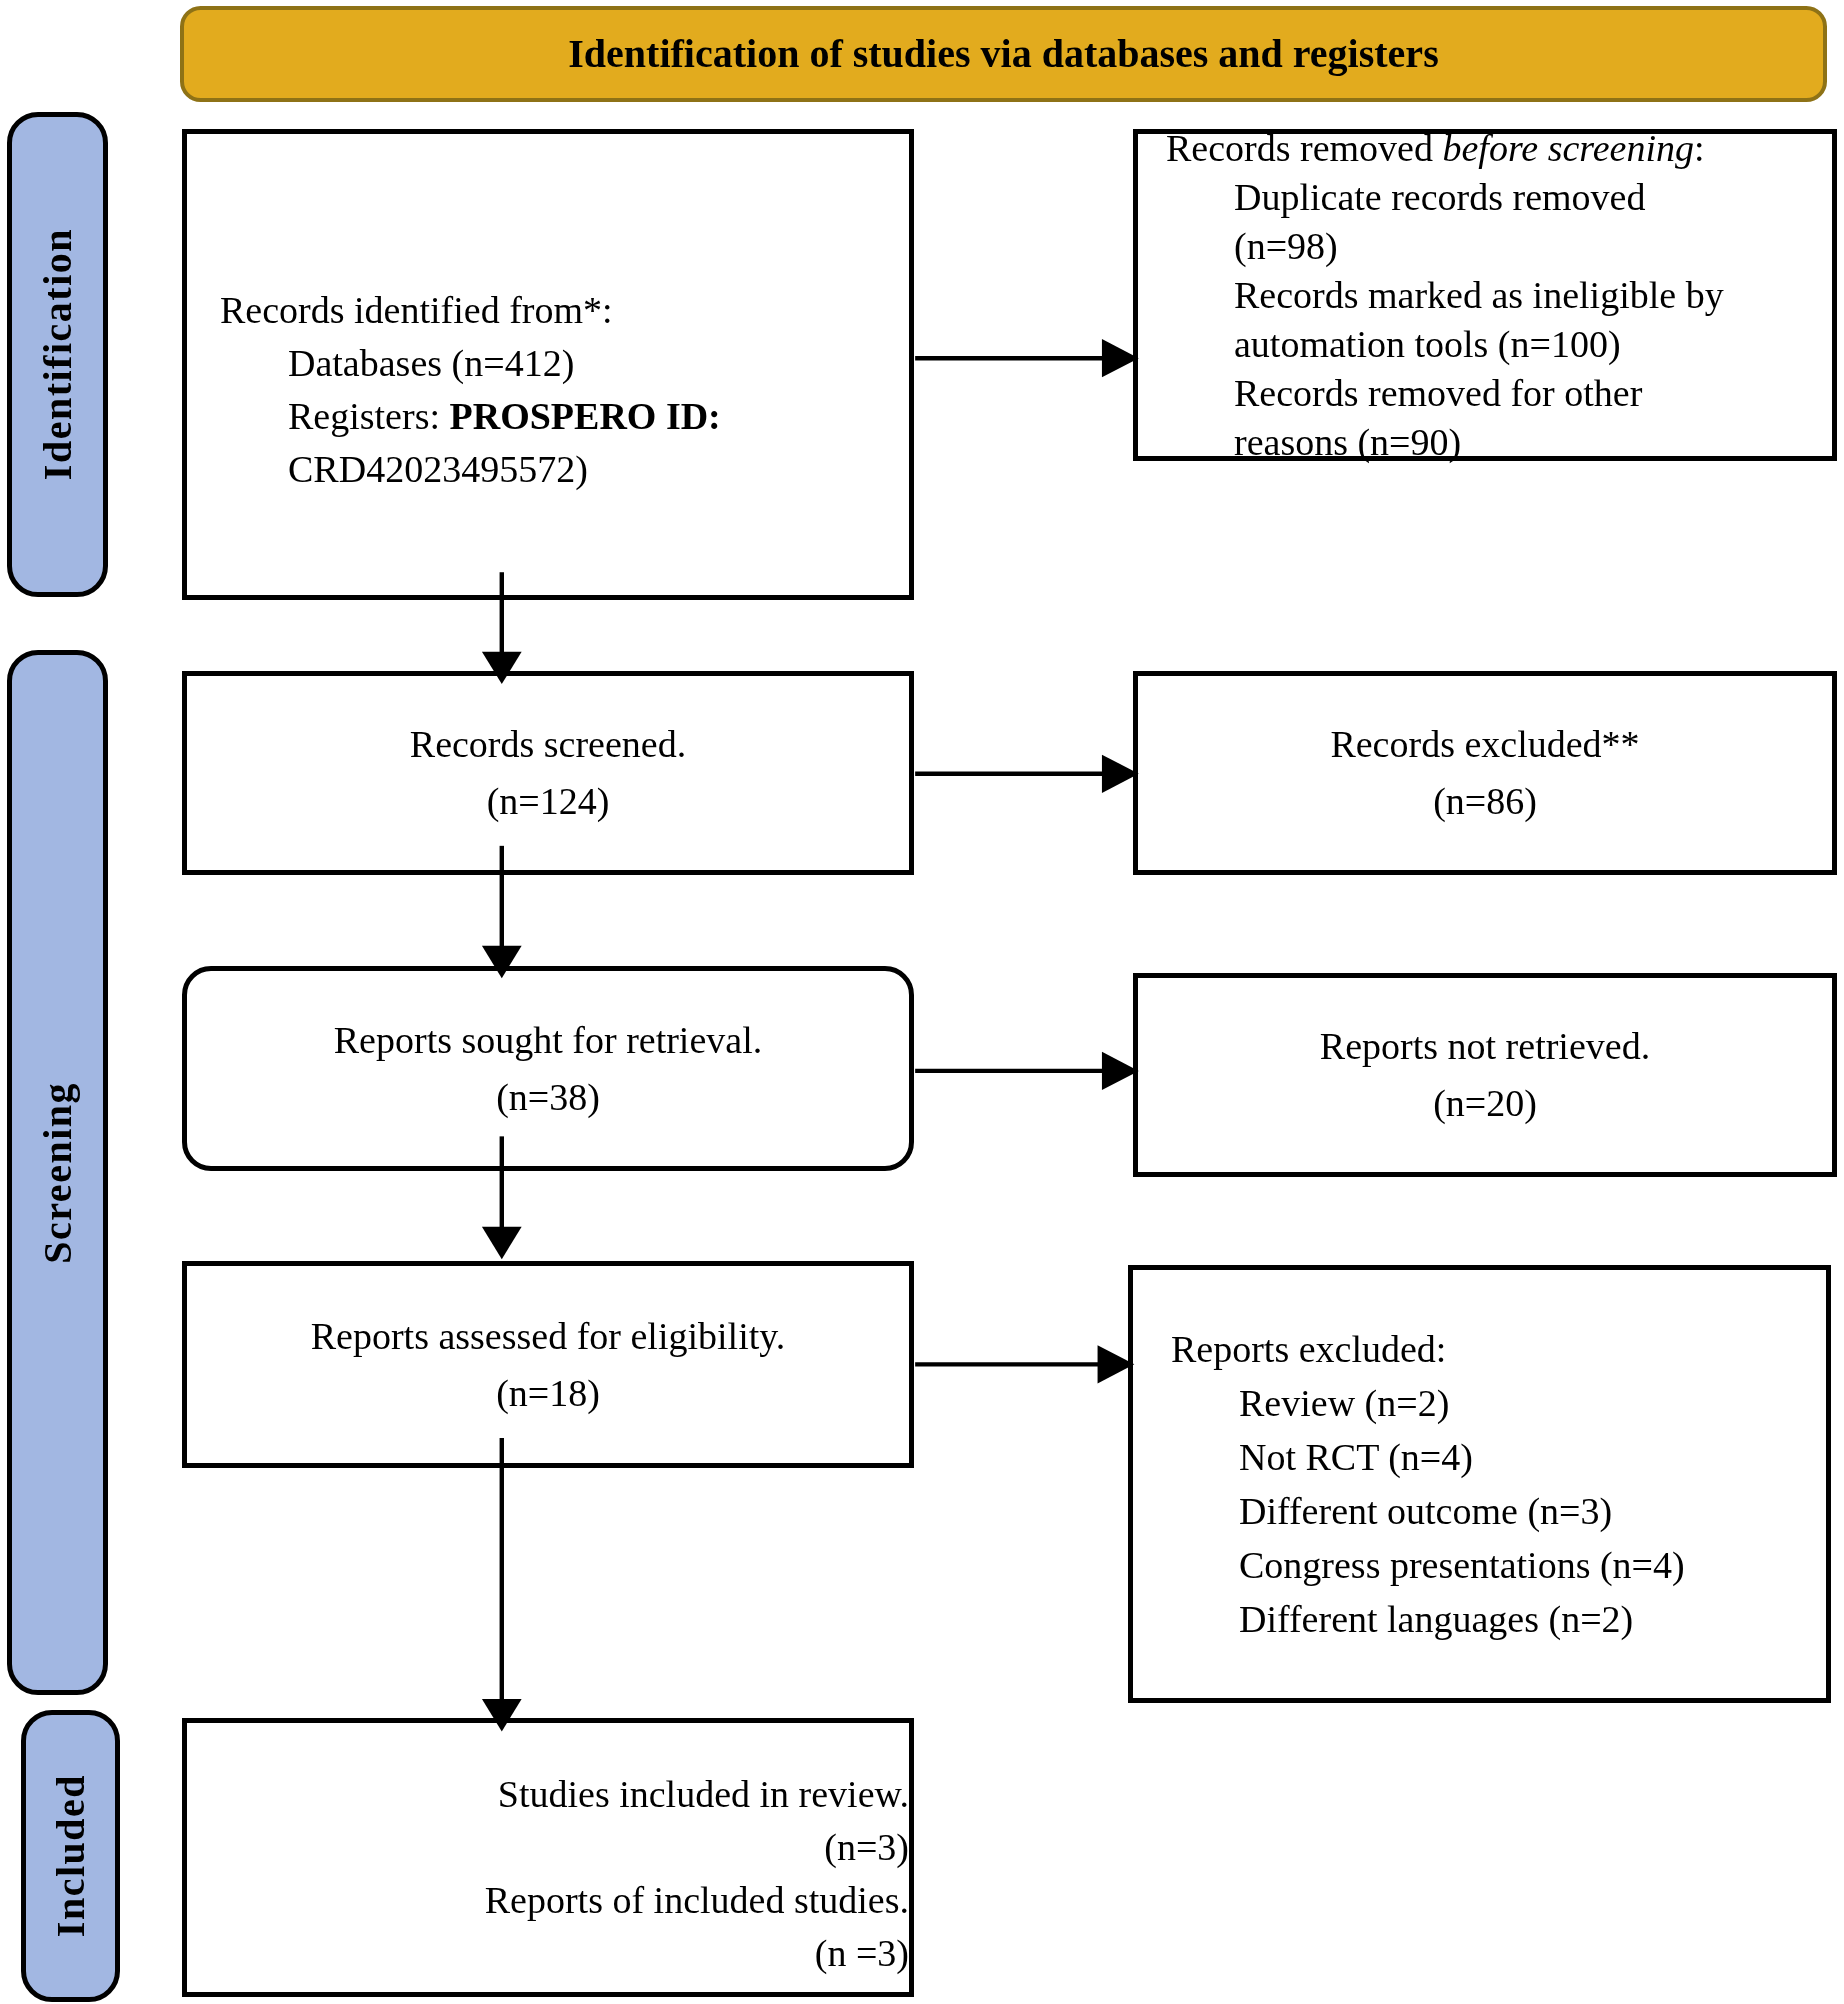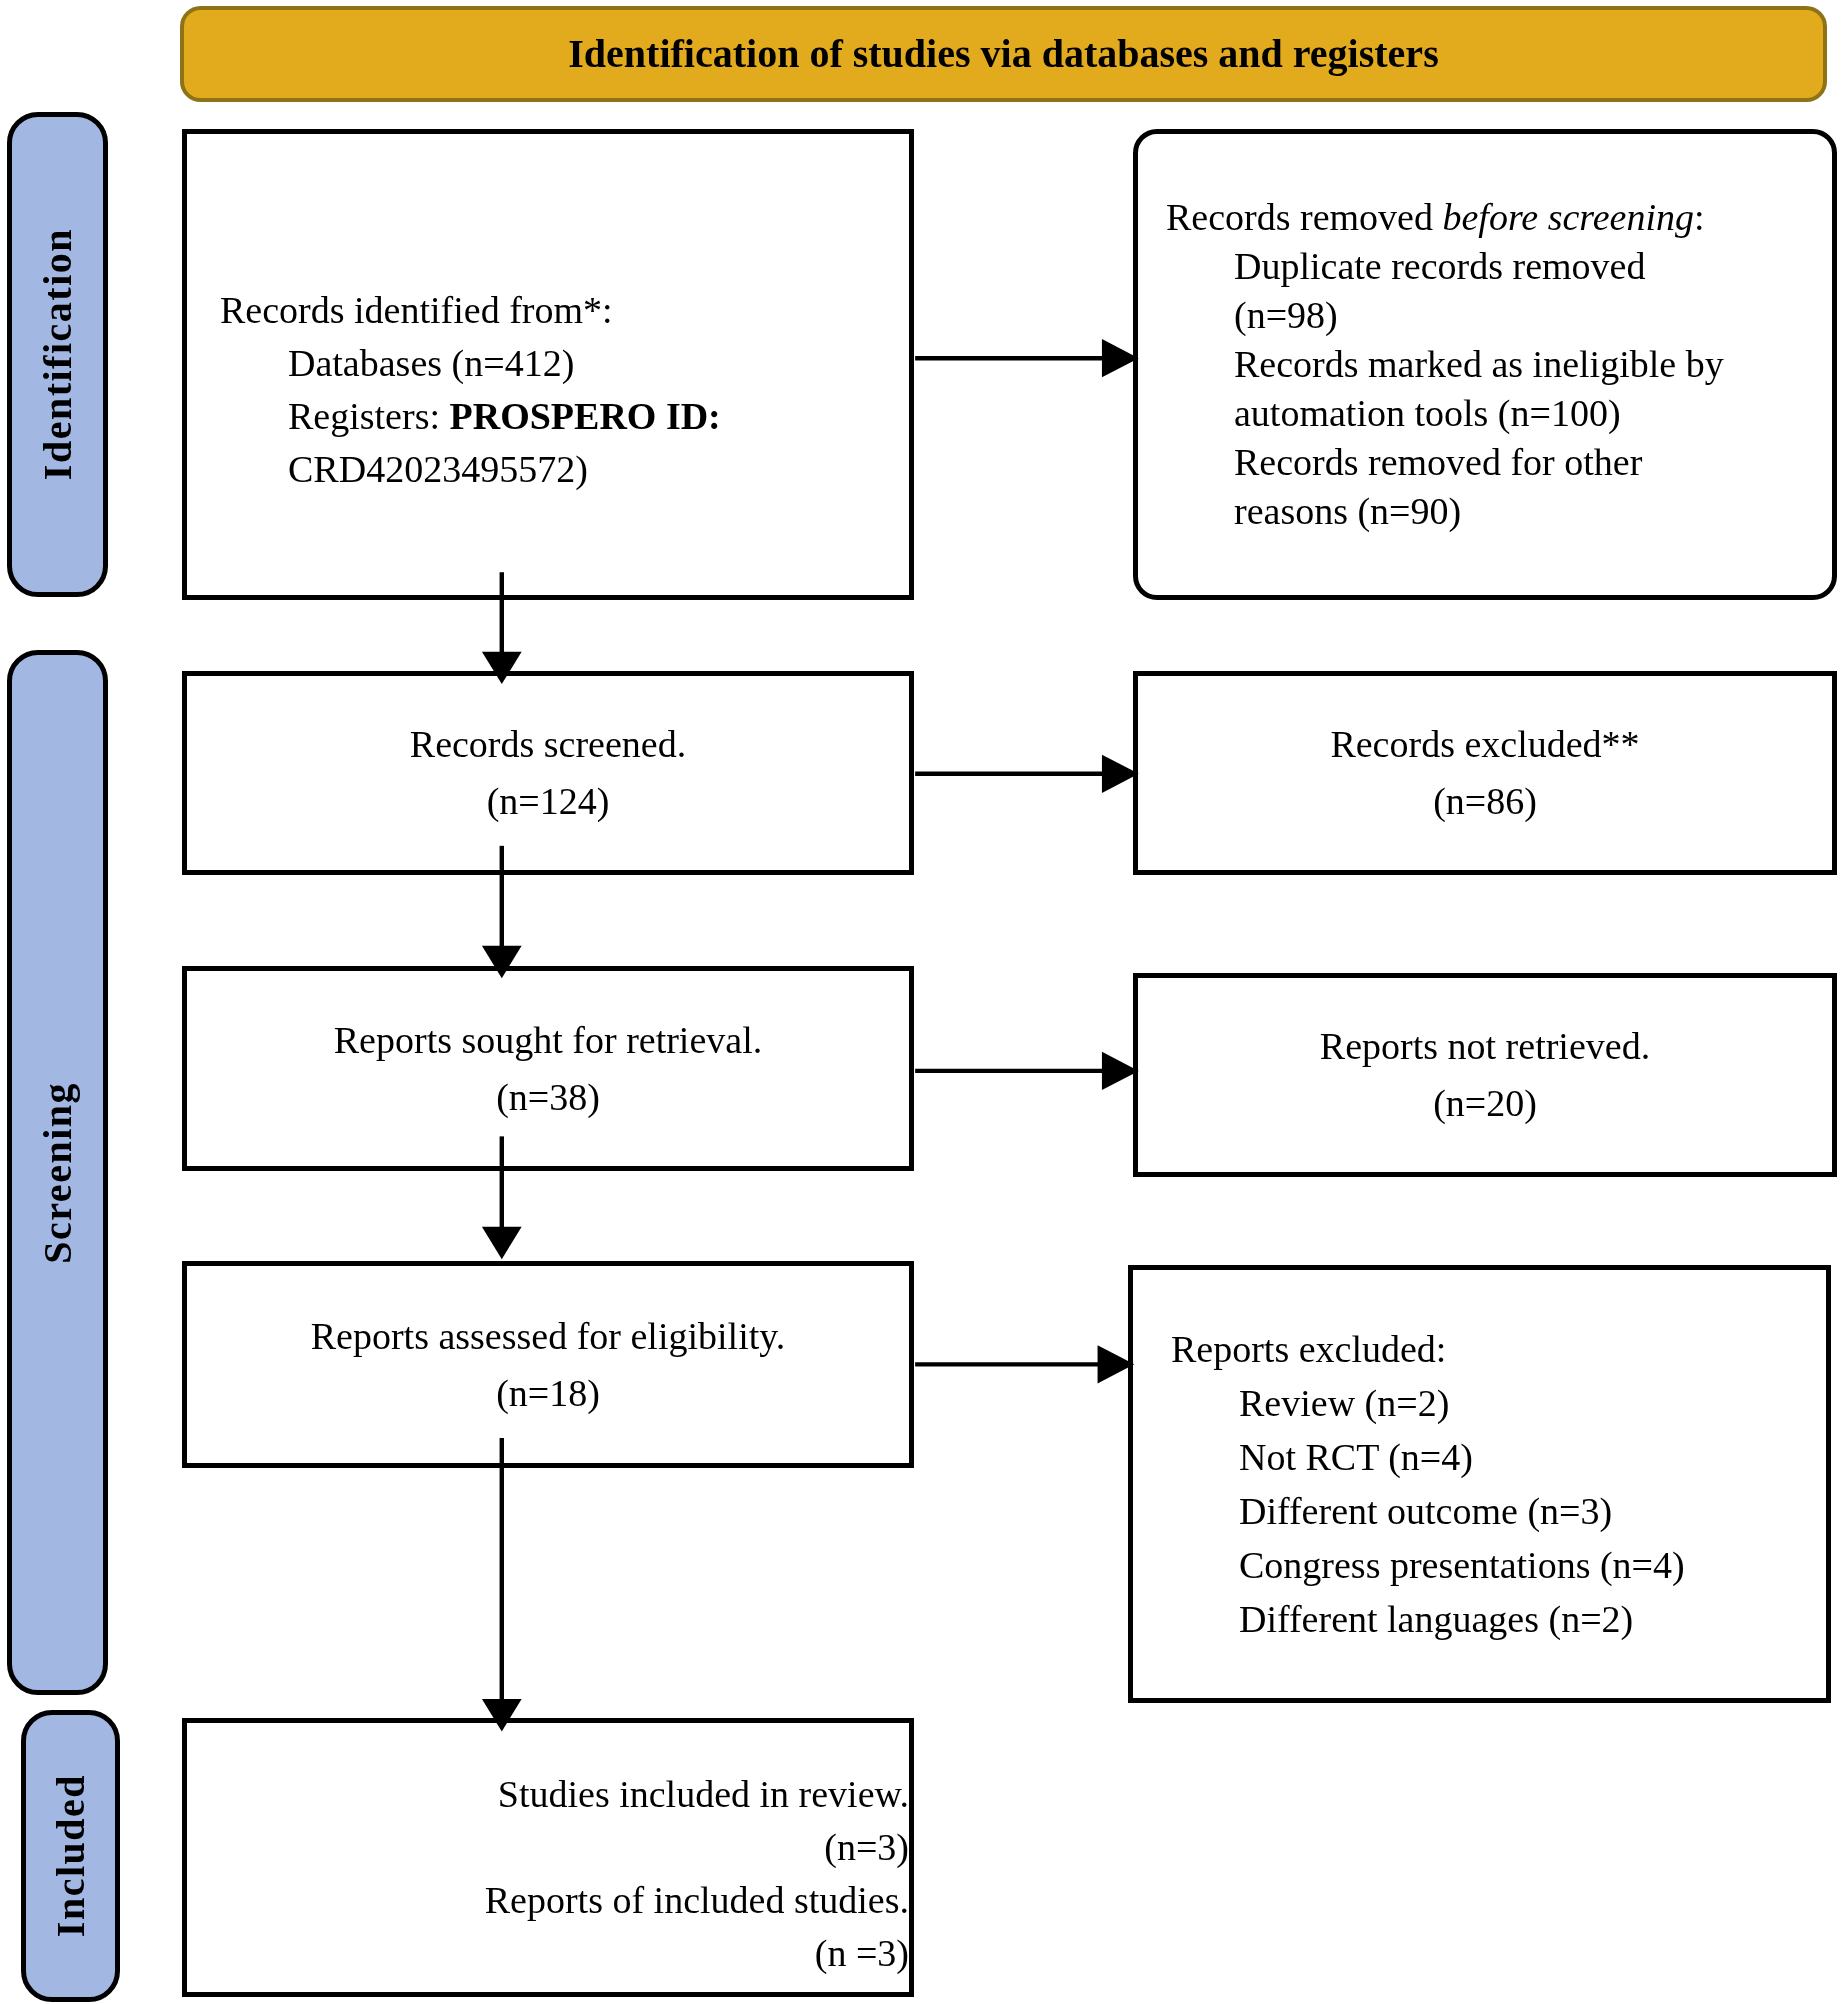--- a/index.html
+++ b/index.html
@@ -74,28 +74,28 @@
   .bold { font-weight: bold; }
   .ital { font-style: italic; }
 
   .box-records-identified {
     left: 182px; top: 129px; width: 732px; height: 471px;
     padding-left: 33px; padding-top: 51px;
   }
   .box-records-identified .ln { line-height: 53px; }
 
   .box-records-removed {
-    left: 1133px; top: 129px; width: 704px; height: 471px;
-    padding-left: 28px; padding-right: 7.4px; border-radius: 24px;
+    left: 1133px; top: 129px; width: 704px; height: 332px;
+    padding-left: 28px; padding-right: 7.4px;
   }
   .box-records-removed .ln { line-height: 49px; }
 
   .box-records-screened  { left: 182px;  top: 671px;  width: 732px; height: 204px; }
   .box-records-excluded  { left: 1133px; top: 671px;  width: 704px; height: 204px; }
-  .box-reports-sought    { left: 182px;  top: 966px; width: 732px; height: 205px; }
+  .box-reports-sought    { left: 182px;  top: 966px; width: 732px; height: 205px; border-radius: 29px; }
   .box-reports-notretr   { left: 1133px; top: 973px; width: 704px; height: 204px; }
   .box-reports-assessed  { left: 182px;  top: 1261px; width: 732px; height: 207px; }
 
   .box-reports-excluded {
     left: 1128px; top: 1265px; width: 703px; height: 438px;
     padding-left: 38px;
   }
   .box-reports-excluded .ln { line-height: 54px; }
 
   .box-studies-included {

